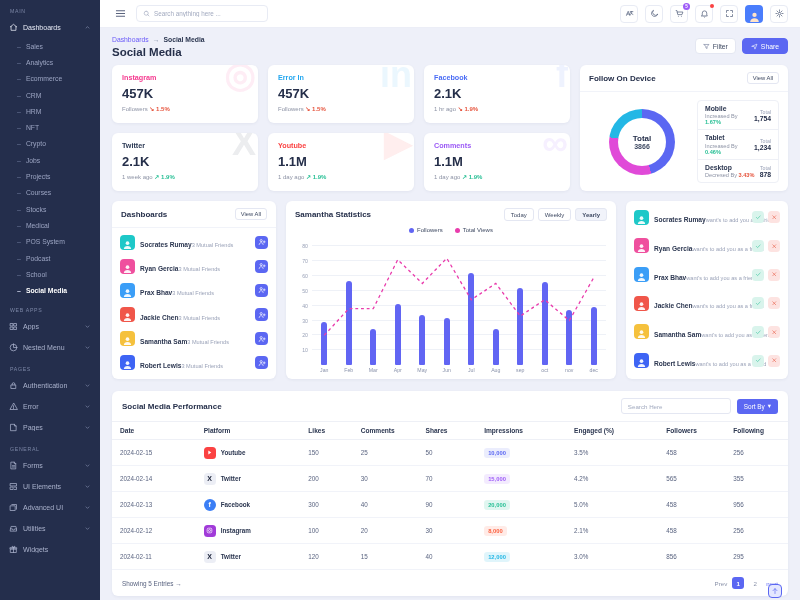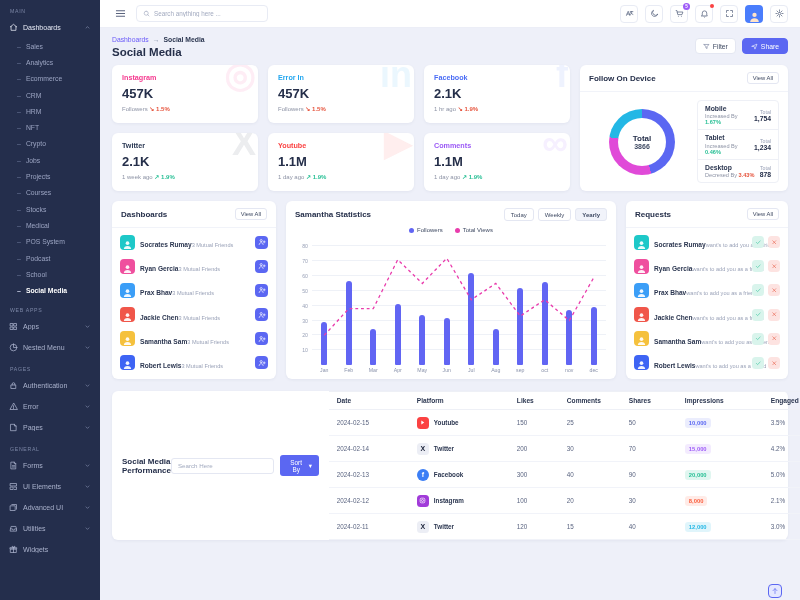--- a/index.html
+++ b/index.html
@@ -114,21 +114,21 @@
   .gridline { position:absolute; left:18px; right:0; height:1px; background:#eef1f7; }
   .ytick { position:absolute; left:0; width:14px; text-align:right; font-size:5.2px; color:#9aa2b8; transform:translateY(3px); }
   .bars { position:absolute; left:18px; right:0; top:0; bottom:0; display:flex; }
   .bar-cell { flex:1; display:flex; align-items:flex-end; justify-content:center; }
   .bar { width:6px; border-radius:3px 3px 1px 1px; background:#6165f3; }
   .line-svg { position:absolute; left:18px; right:0; top:0; bottom:0; width:calc(100% - 18px); height:100%; }
   .xlabels { display:flex; margin:2px 10px 6px 26px; }
   .xlabel { flex:1; text-align:center; font-size:5.2px; color:#8a93ab; }
 
   
-  .table-card { display:flex; flex-direction:row; }
+  .table-card { display:flex; flex-direction:column; }
   .table-head { display:flex; align-items:center; justify-content:space-between; padding:7px 10px; }
   .table-tools { display:flex; gap:6px; align-items:center; }
   .tsearch { width:110px; height:16px; border:1px solid #e4e7f2; border-radius:3px; padding:0 6px; font-size:6.2px; color:#4a5572; outline:0; font-family:"Liberation Sans",sans-serif; }
   .tsearch::placeholder { color:#a2aabf; }
   .btn-sort { background:#5b67f2; color:#fff; border:0; border-radius:3px; font-size:6.4px; padding:3.5px 7px; display:flex; align-items:center; gap:3px; cursor:pointer; }
   table { width:100%; border-collapse:collapse; table-layout:fixed; }
   thead th { text-align:left; font-size:6.6px; font-weight:700; color:#2b3650; padding:5px 8px; border-top:1px solid #eef0f6; border-bottom:1px solid #eef0f6; }
   tbody td { font-size:6.3px; color:#5a6480; padding:6.5px 8px; border-bottom:1px solid #f1f3f9; }
   .plat-cell { display:flex; align-items:center; gap:5px; color:#2b3650; font-weight:600; }
   .pi { width:12px; height:12px; border-radius:3.5px; display:flex; align-items:center; justify-content:center; flex:none; }
@@ -651,24 +651,20 @@
               <span class="xlabel">Jul</span>
               <span class="xlabel">Aug</span>
               <span class="xlabel">sep</span>
               <span class="xlabel">oct</span>
               <span class="xlabel">nov</span>
               <span class="xlabel">dec</span>
             </div>
         </div>
 
         <div class="card req-card">
-          <div class="card-head">
-            <span class="card-title">Requests</span>
-            <button class="btn-viewall">View All</button>
-          </div>
           <div class="plist" id="requests-list">
               <div class="pitem">
                 <span class="pavatar" style="background:#1ec8c8">
                   <svg viewBox="0 0 24 24" fill="currentColor">
                     <circle cx="12" cy="9" r="4"></circle>
                     <path d="M4 22c0-4.4 3.6-7 8-7s8 2.6 8 7z"></path>
                   </svg>
                 </span>
                 <span class="ptxt"><span class="pname">Socrates Rumay</span><span class="psub">want's to add you as a friend</span></span>
                 <span class="req-actions">

